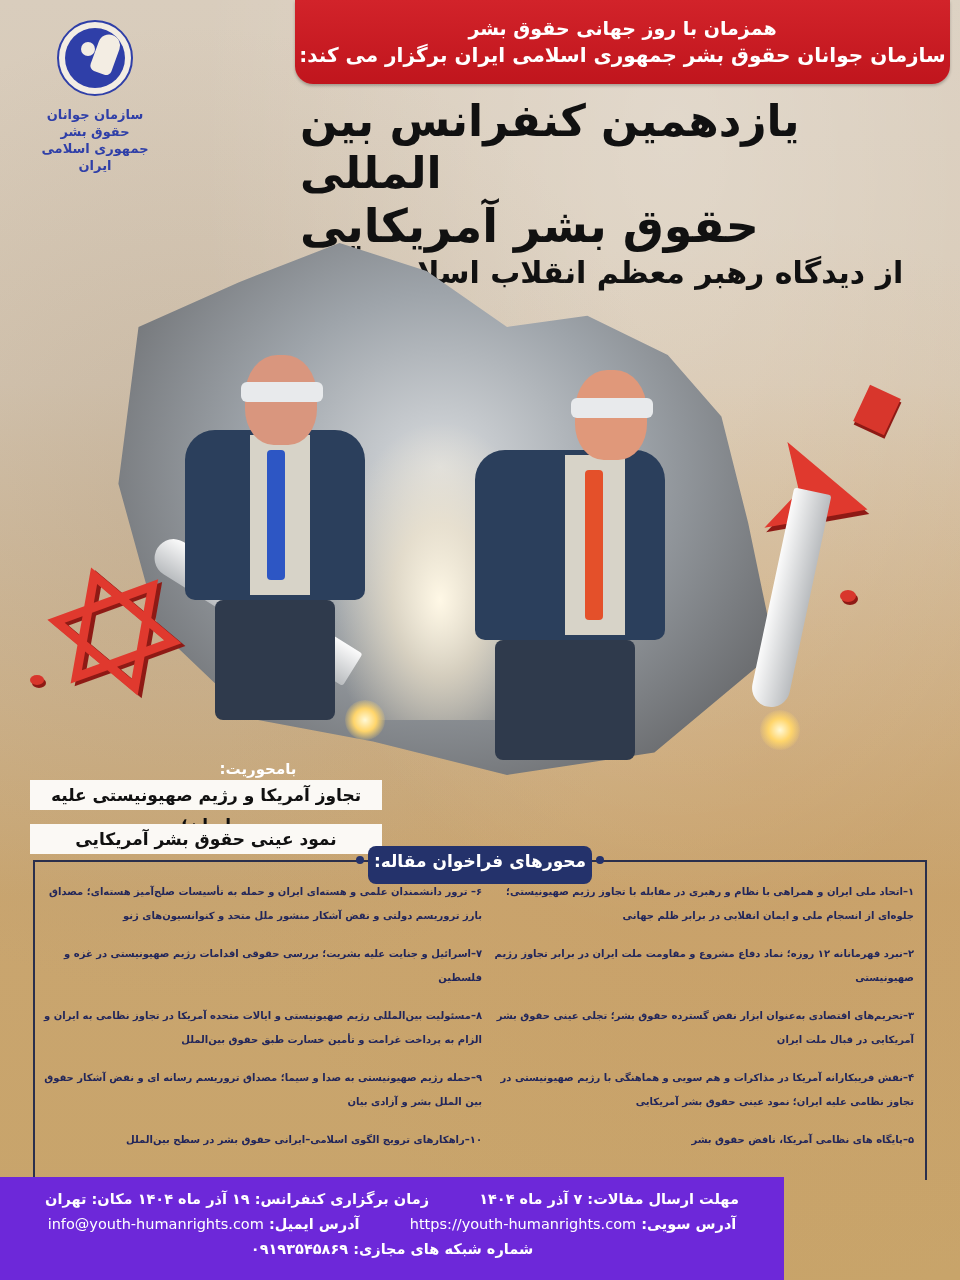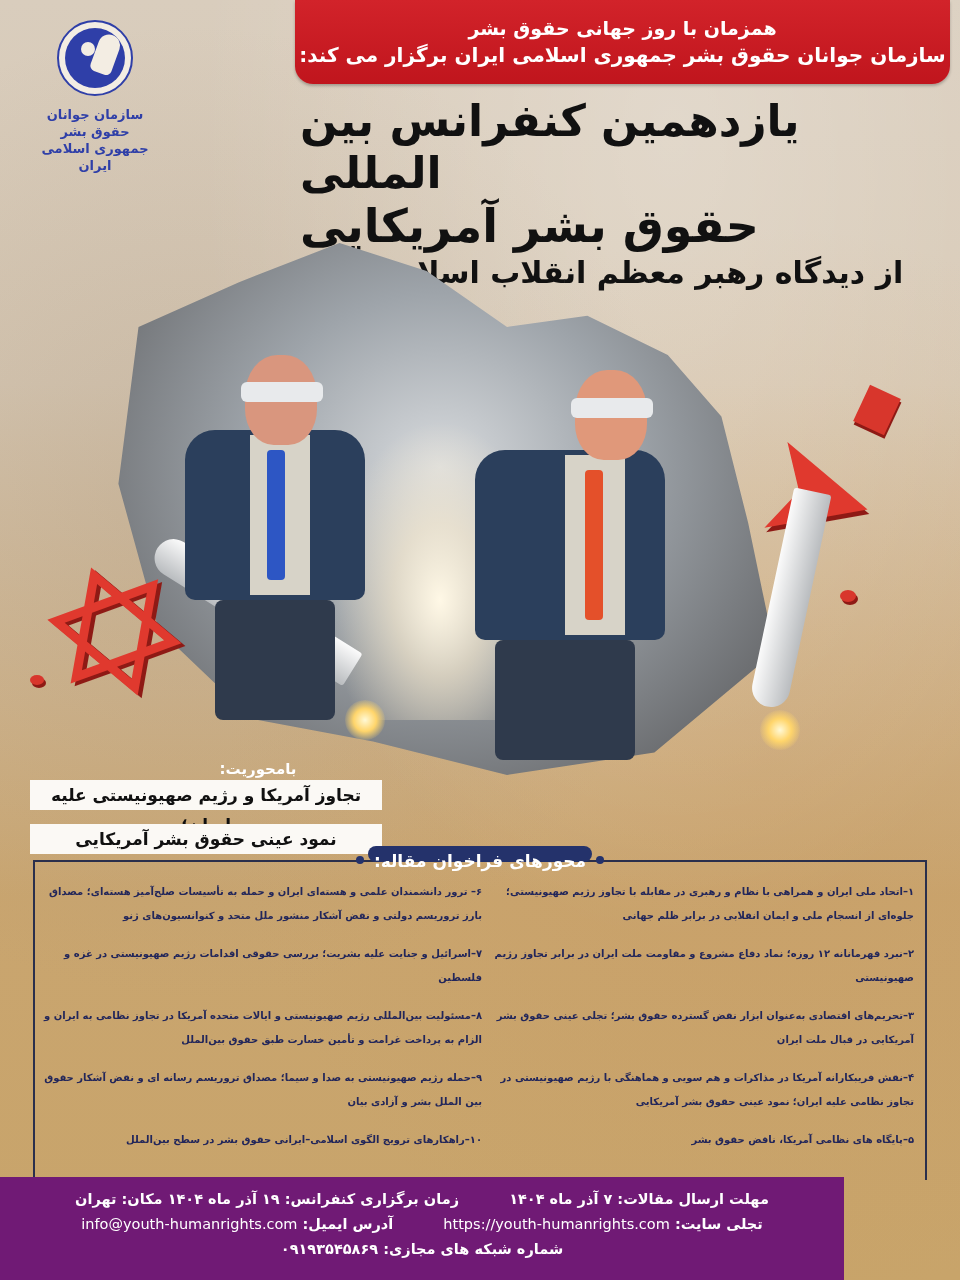--- a/index.html
+++ b/index.html
@@ -103,34 +103,34 @@
   .axis-box { position: absolute; left: 30px; width: 352px; height: 30px; background: #fbf9f5; color: #111; font-size: 17px; font-weight: bold; text-align: center; line-height: 30px; }
   .axis-box.a { top: 780px; }
   .axis-box.b { top: 812px; margin-top: 12px; }
 
   
   .topics-frame {
     position: absolute; left: 33px; top: 860px; width: 894px; height: 320px;
     border: 2px solid #2a2f4c; border-bottom: none;
   }
   .topics-pill {
-    position: absolute; left: 368px; top: 846px; width: 224px; height: 16px;
+    position: absolute; left: 368px; top: 846px; width: 224px; height: 38px;
     background: #24326b; color: #fff; font-size: 17px; font-weight: bold;
     border-radius: 8px; text-align: center; line-height: 30px;
   }
   .pill-dot { position: absolute; top: 856px; width: 8px; height: 8px; border-radius: 50%; background: #24326b; }
   .col { position: absolute; top: 880px; width: 440px; }
   .col.right { right: 46px; }
   .col.left { left: 42px; }
   .topic { color: #22265a; font-size: 10px; font-weight: bold; line-height: 24px; text-align: right; margin-bottom: 14px; }
 
   
   .footer {
-    position: absolute; left: 0; top: 1177px; width: 844px; height: 103px;
-    background: #701a75; color: #fff; text-align: center; font-weight: bold;
+    position: absolute; left: 0; top: 1177px; width: 784px; height: 103px;
+    background: #6d28d9; color: #fff; text-align: center; font-weight: bold;
   }
   .footer .row { font-size: 14.5px; line-height: 25px; }
   .footer .row1 { padding-top: 10px; }
   .footer .gap { display: inline-block; width: 40px; }
   .footer .ltr { direction: ltr; unicode-bidi: embed; font-weight: normal; }
 </style>
 </head>
 <body>
 
 <div class="texture"></div>
@@ -220,21 +220,21 @@
   <div class="row row1">
     <span>مهلت ارسال مقالات:</span>
     <span>۷ آذر ماه ۱۴۰۴</span>
     <span class="gap"></span>
     <span>زمان برگزاری کنفرانس:</span>
     <span>۱۹ آذر ماه ۱۴۰۴</span>
     <span>مکان:</span>
     <span>تهران</span>
   </div>
   <div class="row">
-    <span>تجلی سایت:</span>
+    <span>آدرس سویی:</span>
     <span class="ltr">https://youth-humanrights.com</span>
     <span class="gap"></span>
     <span>آدرس ایمیل:</span>
     <span class="ltr">info@youth-humanrights.com</span>
   </div>
   <div class="row">
     <span>شماره شبکه های مجازی:</span>
     <span>۰۹۱۹۳۵۴۵۸۶۹</span>
   </div>
 </div>

